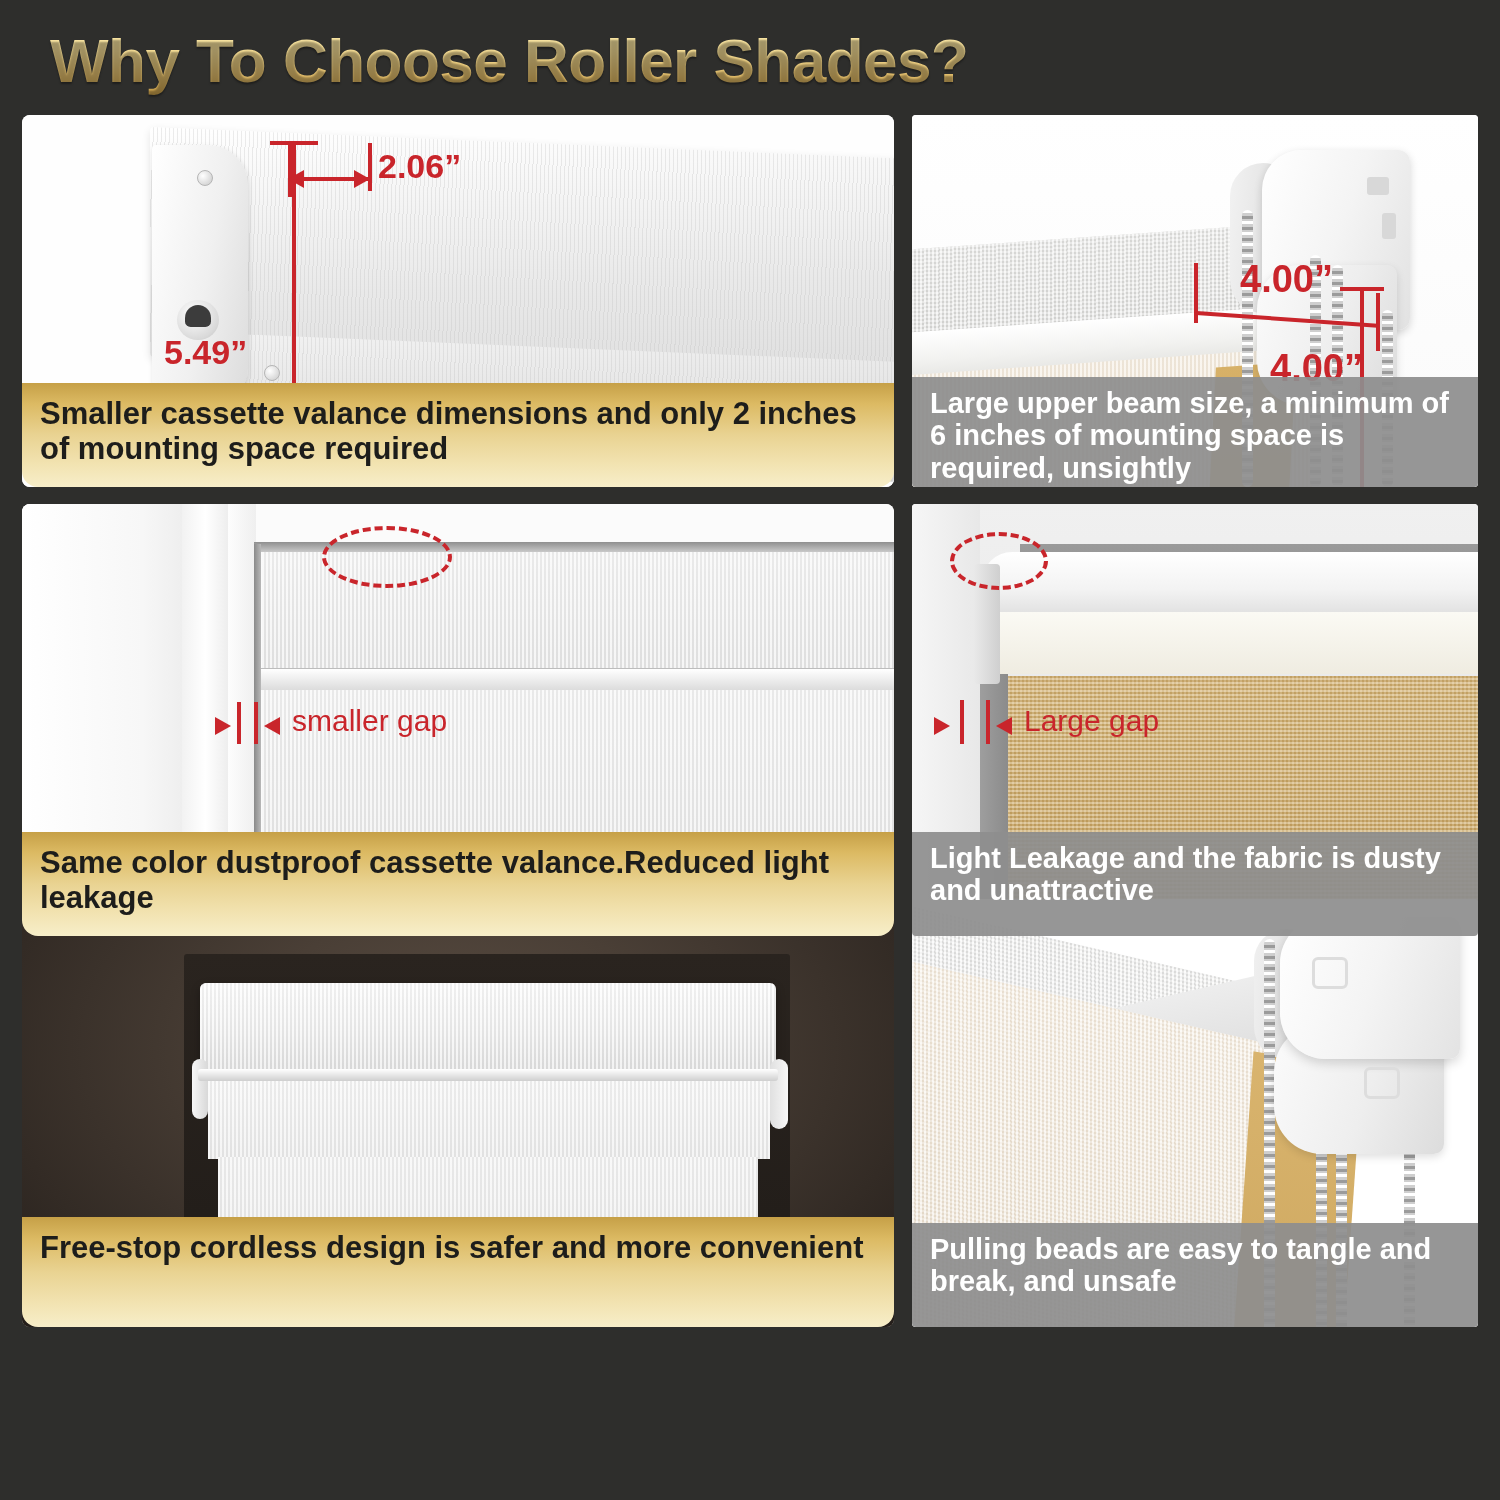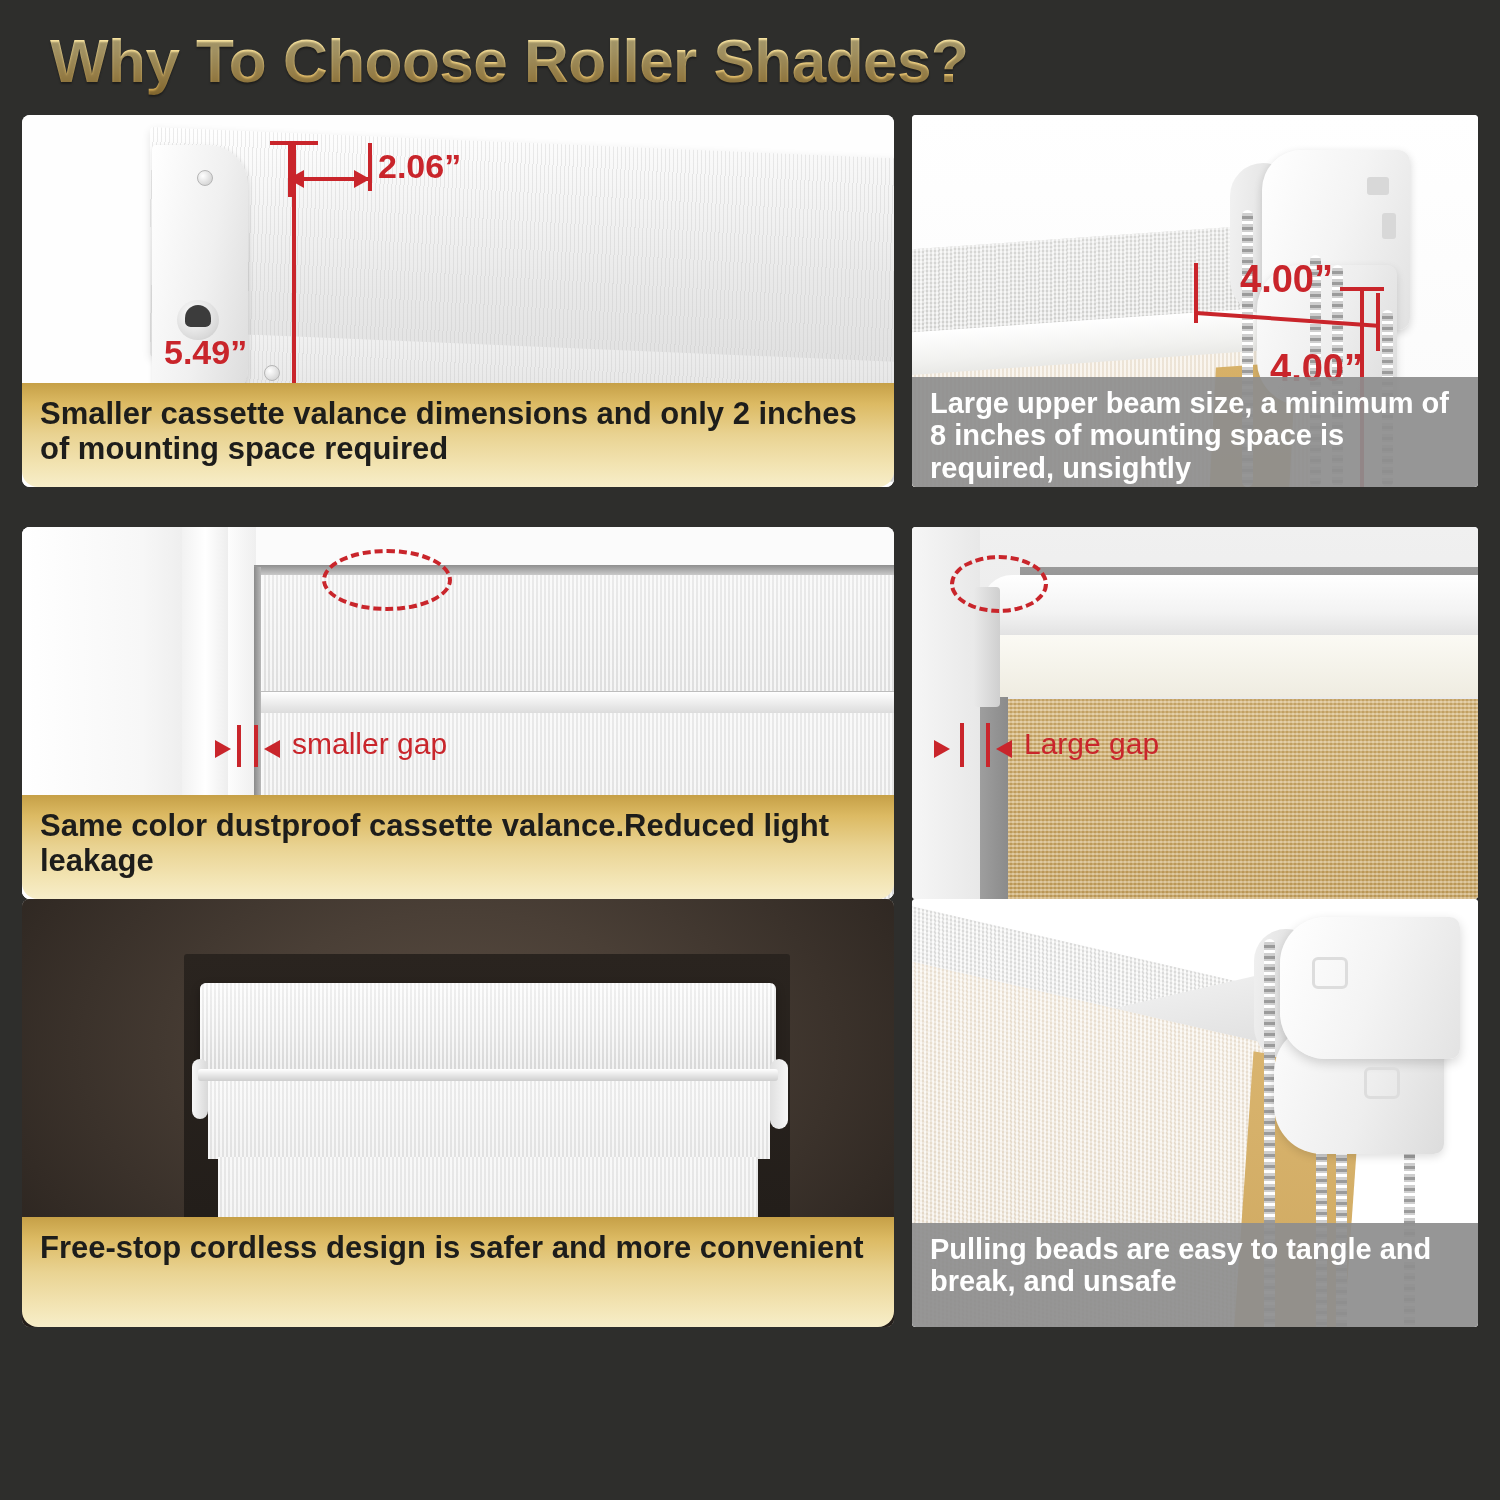--- a/index.html
+++ b/index.html
@@ -49,21 +49,21 @@
   .panel {
     position: absolute;
     overflow: hidden;
     background: #ffffff;
   }
   .panel.left  { border-radius: 8px; }
   .panel.right { border-radius: 4px; }
 
   
   .r1 { top: 0px;   height: 372px; }
-  .r2 { top: 412px; height: 372px; }
+  .r2 { top: 389px; height: 432px; }
   .r3 { top: 784px; height: 428px; }
   .cL { left: 0px;   width: 872px; }
   .cR { left: 890px; width: 566px; }
 
   .scene { position: absolute; inset: 0; overflow: hidden; }
 
   
   .caption {
     position: absolute;
     left: 0; right: 0; bottom: 0;
@@ -509,21 +509,21 @@
 
     <div class="tick-v" style="left:282px;top:148px;height:60px;"></div>
     <div class="tick-v" style="left:464px;top:178px;height:58px;"></div>
     <div class="dim-line-h" style="left:284px;top:196px;width:182px;transform:rotate(4deg);transform-origin:left center;"></div>
     <div class="dim-label" style="left:328px;top:143px;font-size:38px;">4.00”</div>
 
     <div class="dim-line-v" style="left:448px;top:172px;height:200px;"></div>
     <div class="tick-h" style="left:428px;top:172px;width:44px;"></div>
     <div class="dim-label" style="left:358px;top:232px;font-size:38px;">4.00”</div>
 
-    <div class="caption gray tall">Large upper beam size, a minimum of 8 inches of mounting space is required, unsightly</div>
+    <div class="caption gray tall">Large upper beam size, a minimum of 6 inches of mounting space is required, unsightly</div>
   </div>
 
   <div class="panel left r2 cL">
     <div class="scene">
       <div class="p3-bg"></div>
       <div class="p3-wall"></div>
       <div class="p3-frame-outer"></div>
       <div class="p3-frame-in"></div>
       <div class="p3-head-rail"></div>
       <div class="p3-fabric-a"></div>
@@ -556,20 +556,21 @@
     </div>
 
     <div class="ellipse-hl" style="left:38px;top:28px;width:98px;height:58px;"></div>
 
     <div class="arrow-r" style="left:22px;top:213px;"></div>
     <div class="tick-v" style="left:48px;top:196px;height:44px;"></div>
     <div class="tick-v" style="left:74px;top:196px;height:44px;"></div>
     <div class="arrow-l" style="left:84px;top:213px;"></div>
     <div class="gap-text" style="left:112px;top:200px;">Large gap</div>
 
+    <div class="caption gray">Light Leakage and the fabric is dusty and unattractive</div>
   </div>
 
   <div class="panel left r3 cL">
     <div class="scene">
       <div class="p5-bg"></div>
       <div class="p5-wall-grad"></div>
       <div class="p5-recess"></div>
       <div class="p5-window-glass">
         <div class="p5-sky"></div>
         <div class="p5-tree" style="left:22px;top:190px;width:120px;height:190px;"></div>

